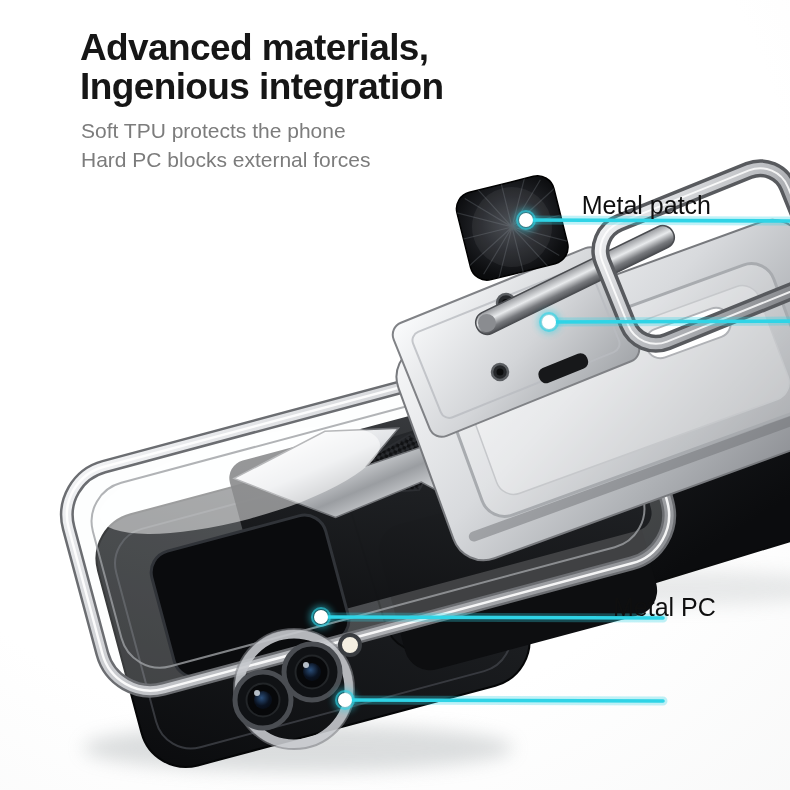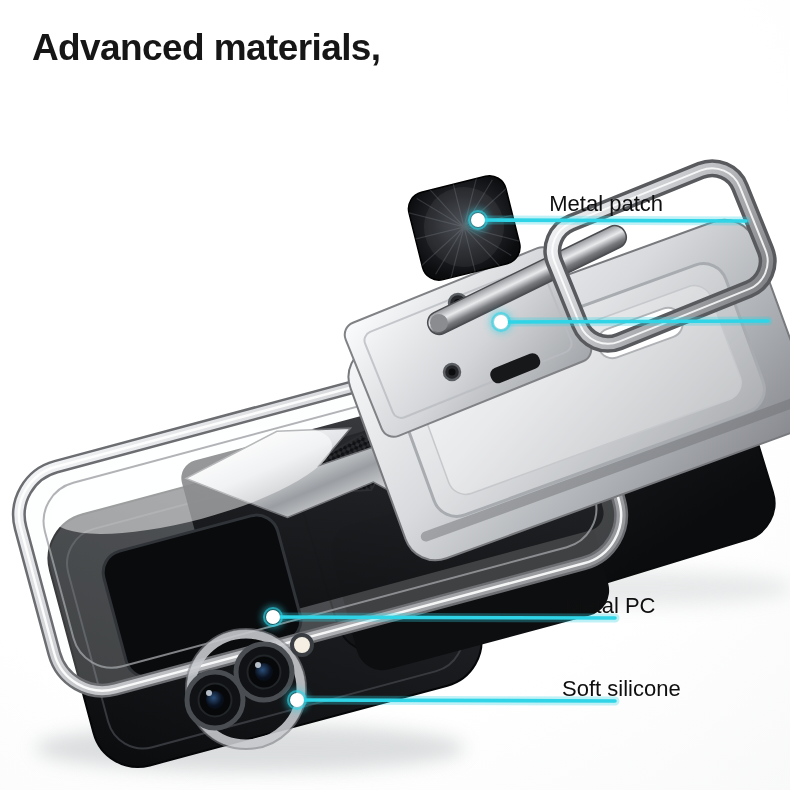--- a/index.html
+++ b/index.html
@@ -5,34 +5,34 @@
   :root{
     --accent:#2fd4e6; --title:#161616; --subtitle:#7c7c7c; --label:#0f0f0f; --background:#f1f2f2;
   }
   *{margin:0;padding:0;box-sizing:border-box;}
   html,body{width:790px;height:790px;}
   body{
     position:relative;overflow:hidden;
     font-family:"Liberation Sans", sans-serif;
     background:radial-gradient(130% 130% at 38% 30%, #ffffff 48%, var(--background) 100%);
   }
-  #stage{position:absolute;inset:0;width:676px;height:790px;}
+  #stage{position:absolute;inset:0;width:676px;height:790px;margin-left:48px;}
   svg.product{position:absolute;left:0;top:0;}
 
   .headline{
     position:absolute;left:32px;top:28px;
     font-size:37px;font-weight:bold;line-height:39px;letter-spacing:-0.6px;
     color:var(--title);
   }
   .subhead{
     position:absolute;left:33px;top:116px;
     font-size:21px;line-height:29px;color:var(--subtitle);
   }
   .callout-label{
-    position:absolute;font-size:22px;color:var(--label);white-space:nowrap;
+    position:absolute;font-size:25px;color:var(--label);white-space:nowrap;
   }
   .lbl-metal{top:191px;right:13px;}
   .lbl-kick{top:267px;right:10px;text-align:right;line-height:30px;}
   .lbl-hardpc{top:593px;left:565px;}
   .lbl-soft{top:676px;left:562px;}
 
   .callout-line-glow{stroke:var(--accent);stroke-width:9;opacity:.30;stroke-linecap:round;}
   .callout-line{stroke:var(--accent);stroke-width:3.6;stroke-linecap:round;}
   .dot-halo{fill:var(--accent);opacity:.45;}
   .dot-ring{fill:none;stroke:var(--accent);stroke-width:2;opacity:.6;}
@@ -233,19 +233,23 @@
       <line class="callout-line-glow" x1="297" y1="700" x2="615" y2="701"></line>
       <line class="callout-line" x1="297" y1="700" x2="615" y2="701"></line>
       <circle class="dot-halo" cx="297" cy="700" r="12" filter="url(#dotGlow)"></circle>
       <circle class="dot-ring" cx="297" cy="700" r="9"></circle>
       <circle class="dot-core" cx="297" cy="700" r="7"></circle>
     </g>
   </svg>
 
   <div class="headline">
     <div>Advanced materials,</div>
+    <div>Ingenious integration</div>
+  </div>
+  <div class="subhead">
+    <div>Soft TPU protects the phone</div>
+    <div>Hard PC blocks external forces</div>
   </div>
 
   <div class="callout-label lbl-metal">Metal patch</div>
   <div class="callout-label lbl-hardpc">Metal PC</div>
-  <div class="callout-label lbl-soft">Soft silicone</div>
 
 </div>
 
 </body></html>

